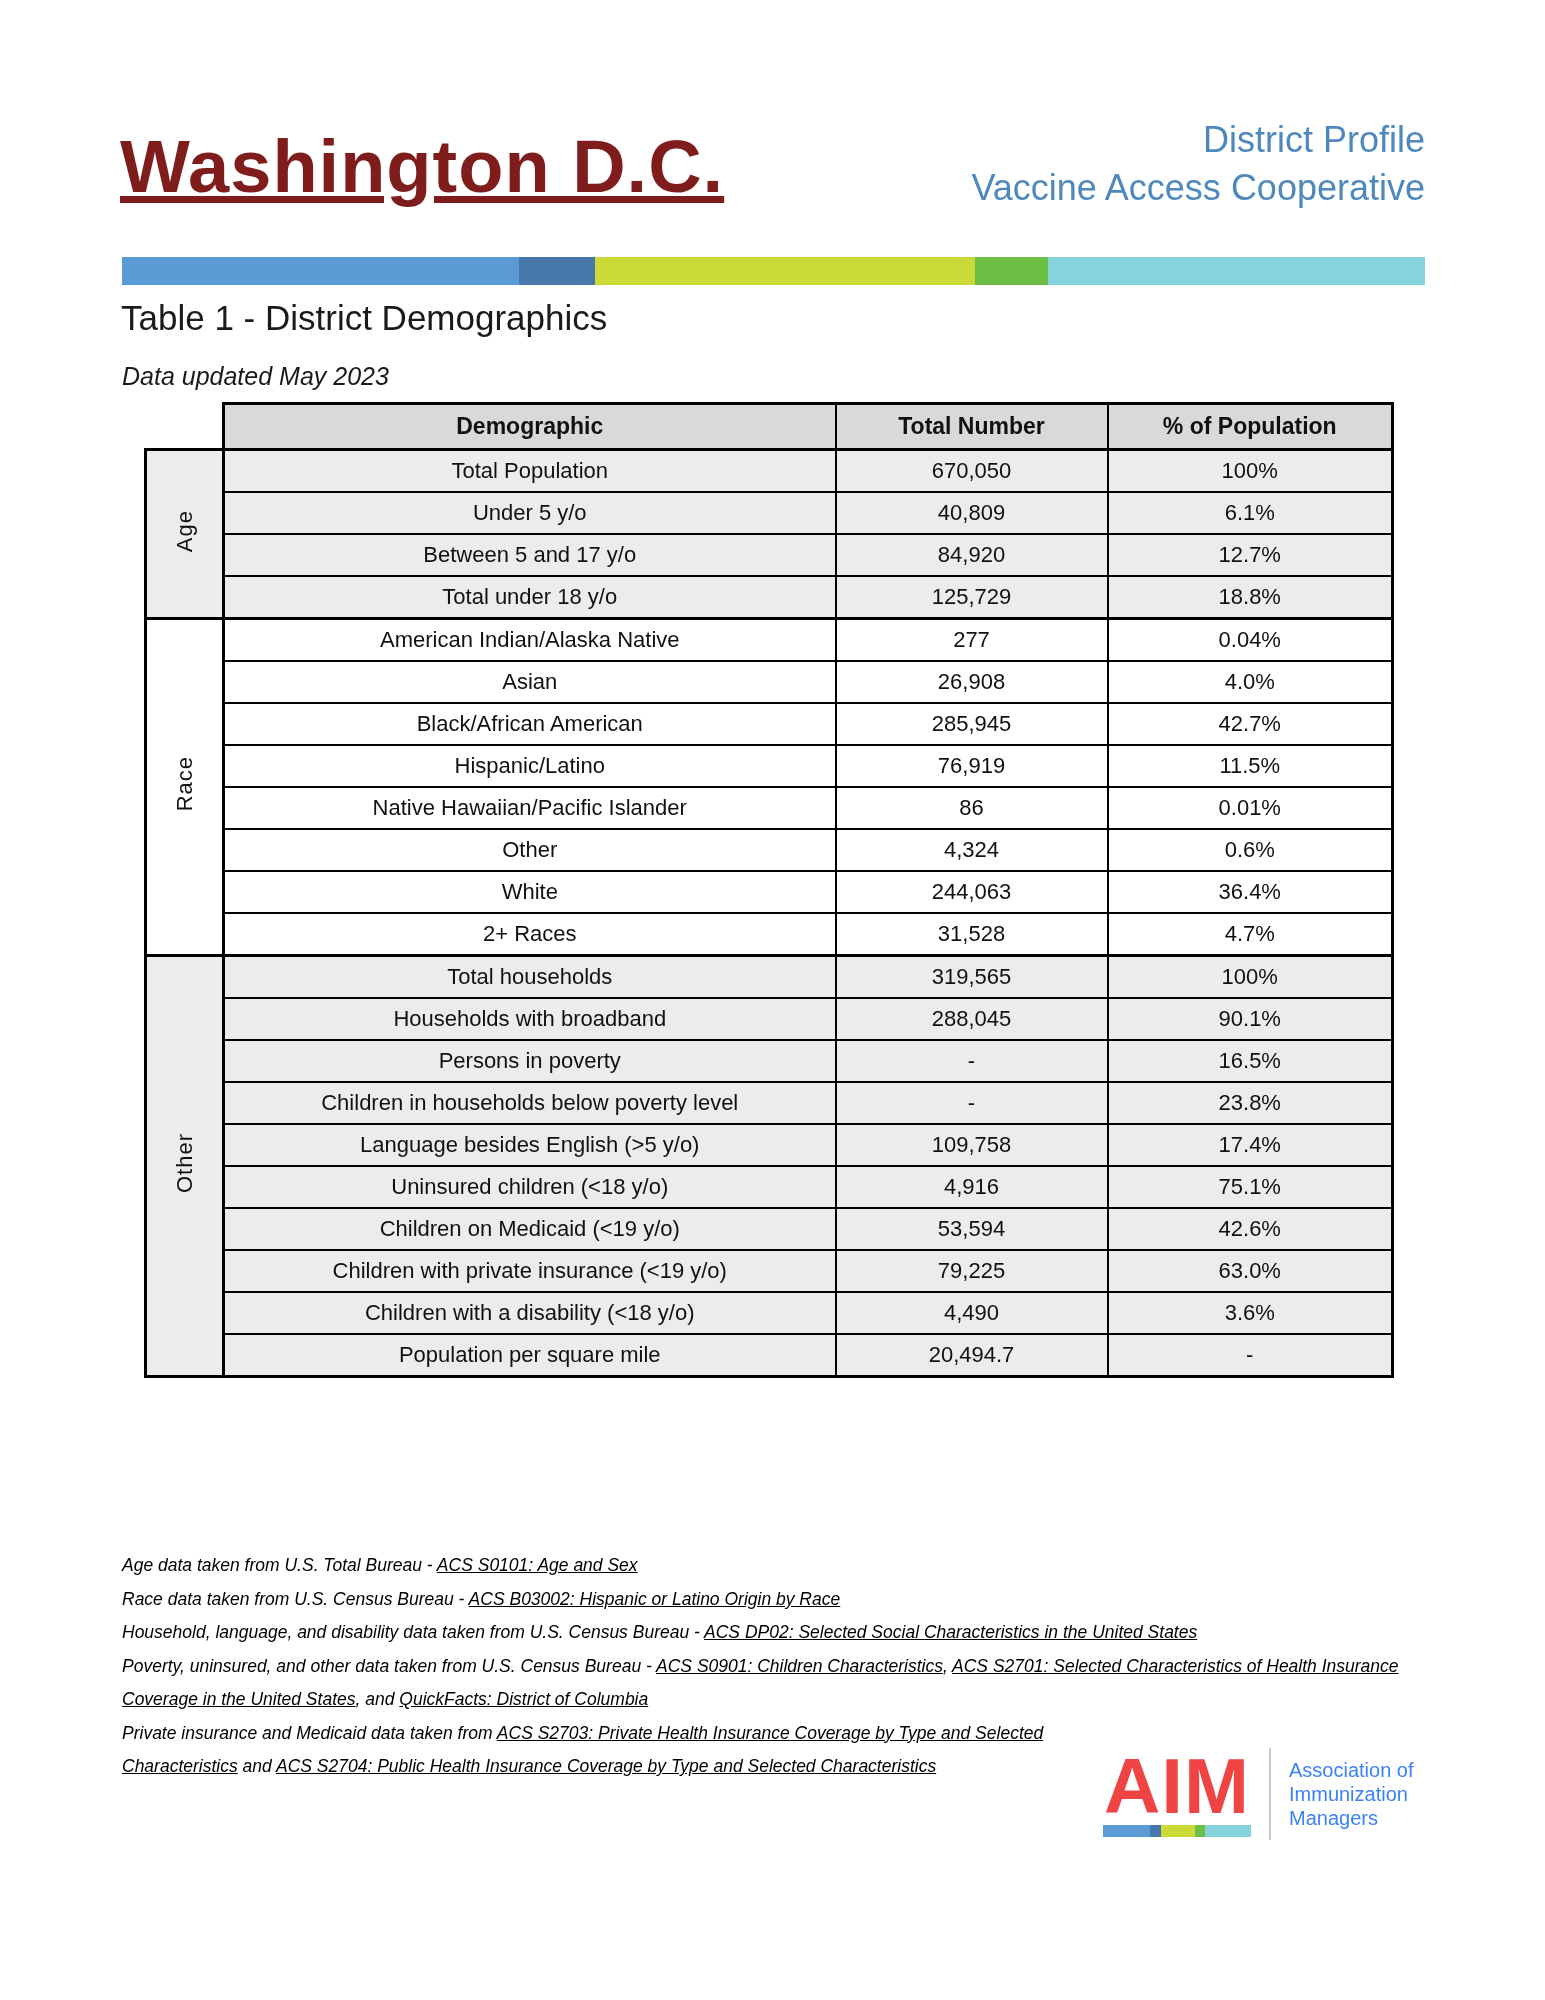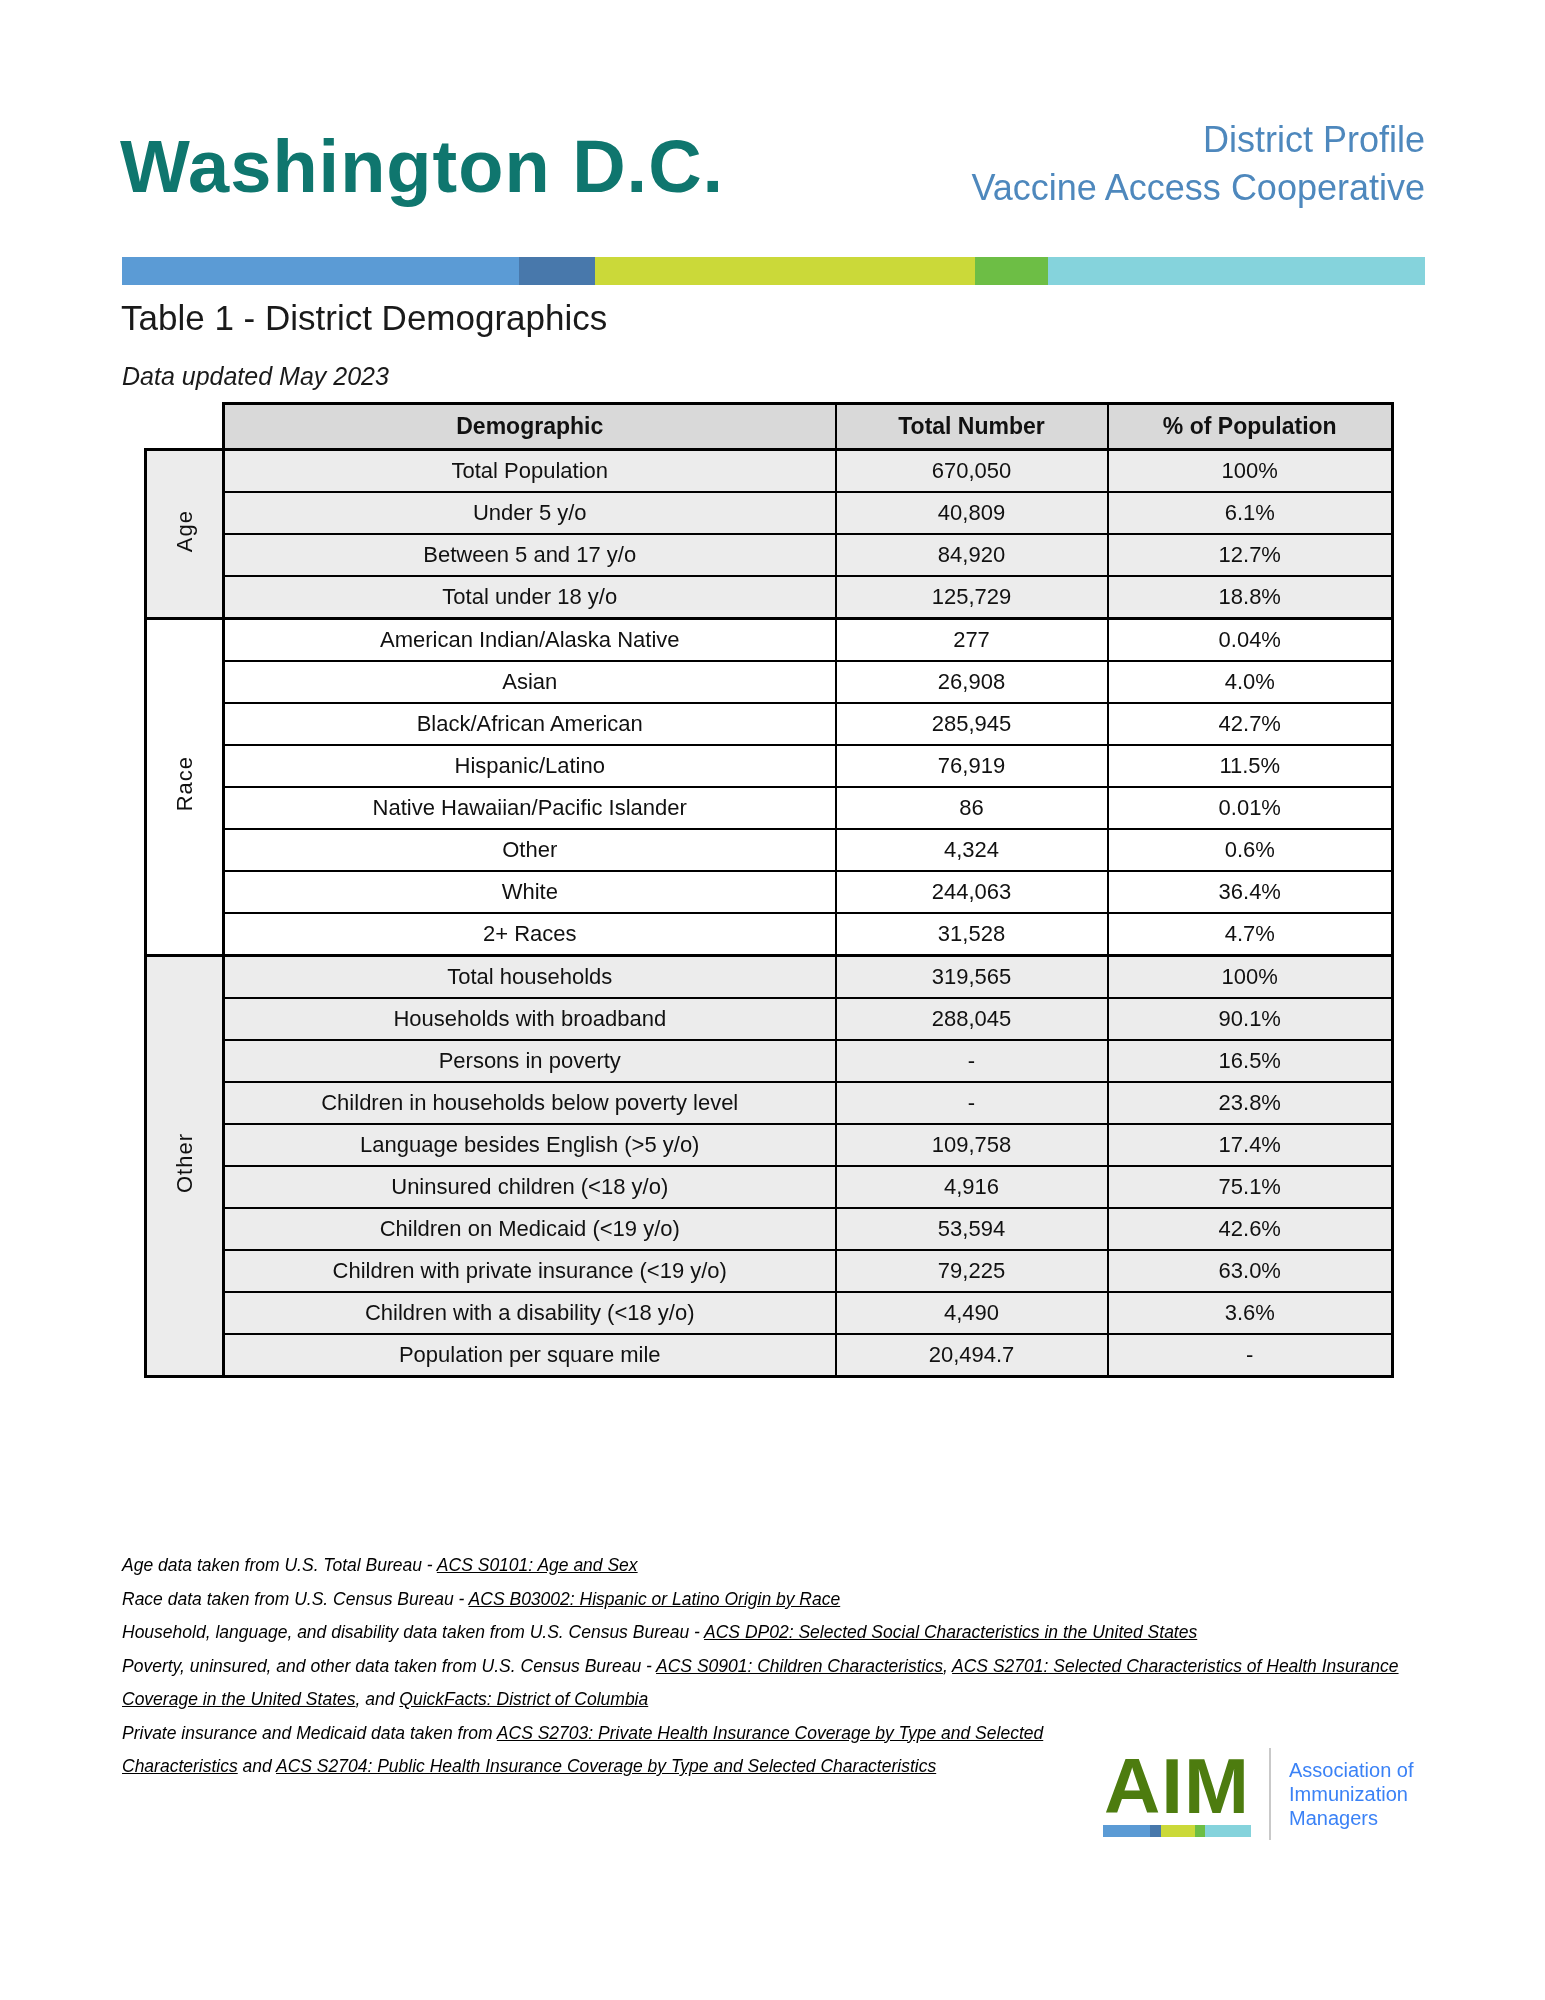--- a/index.html
+++ b/index.html
@@ -44,21 +44,21 @@
   .aim-bar{display:flex;height:12px;width:100%;margin-top:4px;}
   .aim-bar span{height:100%;display:block;}
   .aim-divider{width:2px;background:#c9c9c9;height:92px;margin:0 18px;}
   .aim-text{font-size:20px;line-height:24px;}
 </style>
 </head>
 <body>
 
 <div class="page">
 
-  <div class="brand-title" style="color: #0f766e;">Washington D.C.</div>
+  <div class="brand-title" style="color: #7f1d1d; text-decoration: underline;">Washington D.C.</div>
 
   <div class="brand-sub" style="color: rgb(78, 136, 189);">
     <div>District Profile</div>
     <div>Vaccine Access Cooperative</div>
   </div>
 
   <div class="accent-bar">
       <span style="width: 30.5%; background: rgb(91, 155, 213);"></span>
       <span style="width: 5.8%; background: rgb(72, 120, 171);"></span>
       <span style="width: 29.2%; background: rgb(203, 217, 57);"></span>
@@ -204,21 +204,21 @@
   <div class="footnotes">
       <p><span>Age data taken from U.S. Total Bureau - </span><span class="fn-link">ACS S0101: Age and Sex</span></p>
       <p><span>Race data taken from U.S. Census Bureau - </span><span class="fn-link">ACS B03002: Hispanic or Latino Origin by Race</span></p>
       <p><span>Household, language, and disability data taken from U.S. Census Bureau - </span><span class="fn-link">ACS DP02: Selected Social Characteristics in the United States</span></p>
       <p><span>Poverty, uninsured, and other data taken from U.S. Census Bureau - </span><span class="fn-link">ACS S0901: Children Characteristics</span><span>, </span><span class="fn-link">ACS S2701: Selected Characteristics of Health Insurance Coverage in the United States</span><span>, and </span><span class="fn-link">QuickFacts: District of Columbia</span></p>
       <p class="narrow"><span>Private insurance and Medicaid data taken from </span><span class="fn-link">ACS S2703: Private Health Insurance Coverage by Type and Selected Characteristics</span><span> and </span><span class="fn-link">ACS S2704: Public Health Insurance Coverage by Type and Selected Characteristics</span></p>
     </div>
 
   <div class="aim">
     <div class="aim-left">
-      <div class="aim-word" style="color: #4d7c0f;">AIM</div>
+      <div class="aim-word" style="color: #ef4444;">AIM</div>
       <div class="aim-bar">
           <span style="width: 32%; background: rgb(91, 155, 213);"></span>
           <span style="width: 7%; background: rgb(72, 120, 171);"></span>
           <span style="width: 23%; background: rgb(203, 217, 57);"></span>
           <span style="width: 7%; background: rgb(109, 190, 69);"></span>
           <span style="width: 31%; background: rgb(133, 211, 220);"></span>
         </div>
     </div>
     <div class="aim-divider"></div>
     <div class="aim-text" style="color: #3b82f6;">

